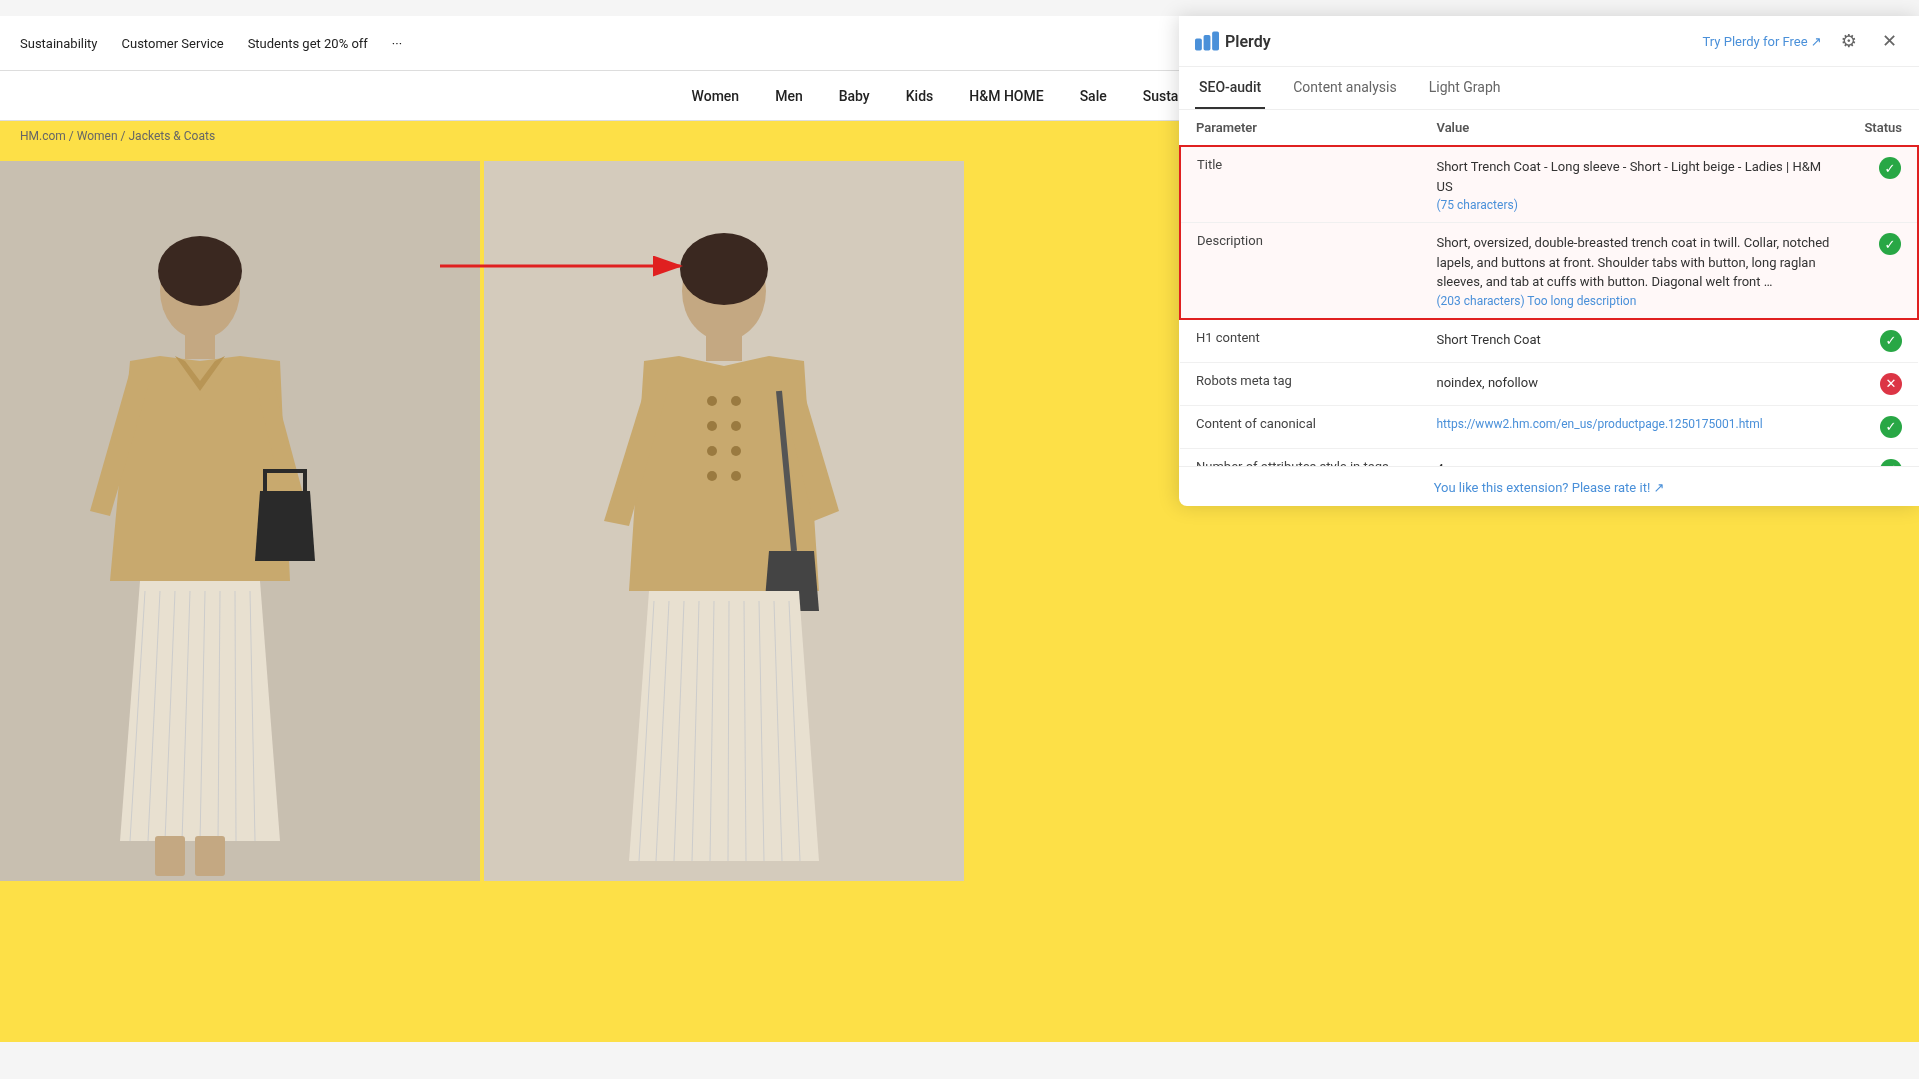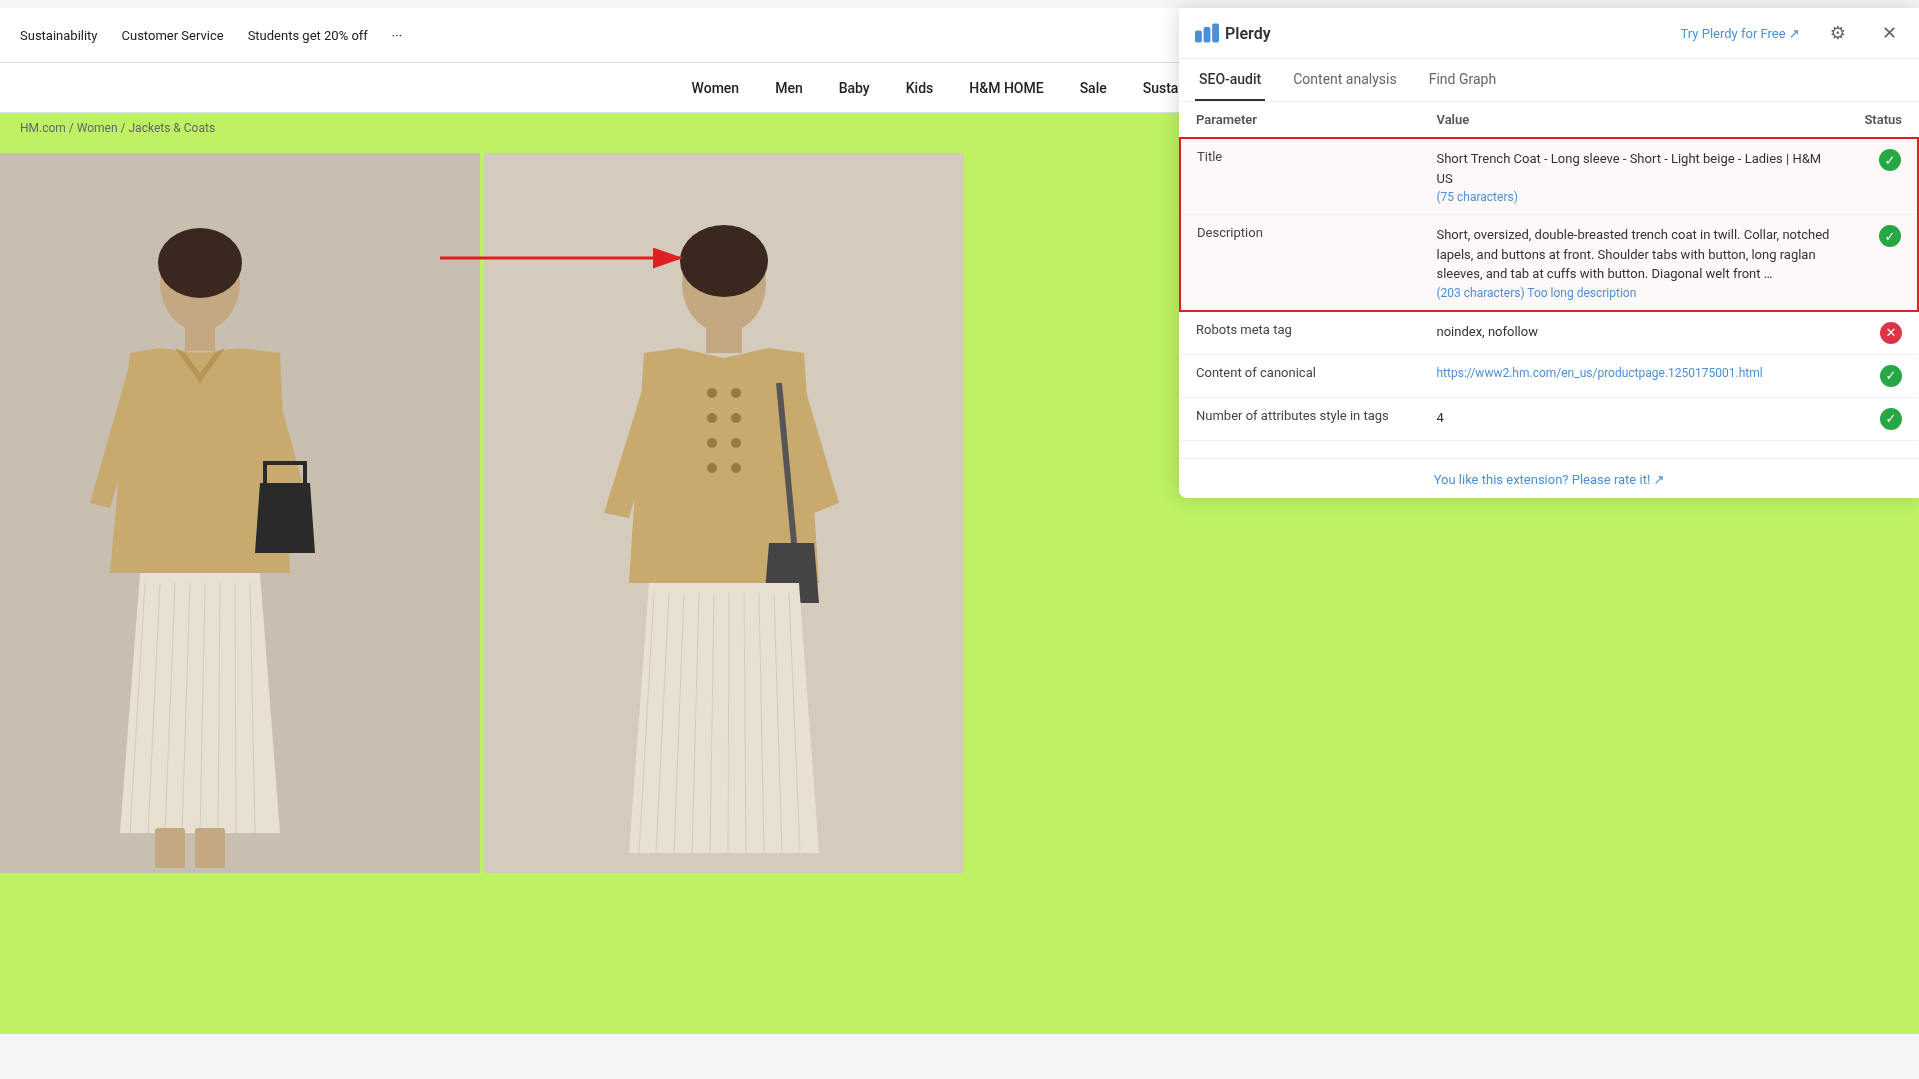--- a/index.html
+++ b/index.html
@@ -8,24 +8,24 @@
       background: #f5f5f5;
       width: 1919px;
       height: 1079px;
       overflow: hidden;
       position: relative;
     }
 
     
     .hm-page {
       position: absolute;
-      top: 8px; left: 0;
+      top: 16px; left: 0;
       width: 1919px;
       height: 1026px;
-      background: #bef264;
+      background: #fde047;
     }
 
     
     .hm-topbar {
       background: #fff;
       border-bottom: 1px solid #ddd;
       padding: 0 20px;
       height: 55px;
       display: flex;
       align-items: center;
@@ -211,21 +211,21 @@
     }
     .plerdy-logo-text {
       font-size: 16px;
       font-weight: 600;
       color: #333;
     }
 
     .plerdy-header-right {
       display: flex;
       align-items: center;
-      gap: 24px;
+      gap: 13px;
     }
     .plerdy-try-link {
       font-size: 13px;
       color: #4a90d9;
       text-decoration: none;
       cursor: pointer;
     }
     .plerdy-header-btn {
       background: none;
       border: none;
@@ -498,21 +498,21 @@
       <div class="plerdy-header-right">
         <a class="plerdy-try-link">Try Plerdy for Free ↗</a>
         <button class="plerdy-header-btn">⚙</button>
         <button class="plerdy-header-btn">✕</button>
       </div>
     </div>
 
     <div class="plerdy-tabs">
       <div class="plerdy-tab active">SEO-audit</div>
       <div class="plerdy-tab">Content analysis</div>
-      <div class="plerdy-tab">Find Graph</div>
+      <div class="plerdy-tab">Light Graph</div>
     </div>
 
     <div class="plerdy-table">
       <table>
         <thead>
           <tr>
             <th>Parameter</th>
             <th>Value</th>
             <th>Status</th>
           </tr>
@@ -527,20 +527,27 @@
               </td>
               <td style="text-align: right; width: 50px; border-top: 2.5px solid rgb(224, 32, 32);"><span class="status-ok">✓</span></td>
             </tr>
             <tr style="background: rgb(255, 248, 248); border-bottom: 2.5px solid rgb(224, 32, 32); border-left: 2.5px solid rgb(224, 32, 32); border-right: 2.5px solid rgb(224, 32, 32); border-top: none;">
               <td style="font-weight: 400; color: rgb(68, 68, 68); min-width: 200px; border-bottom: 2.5px solid rgb(224, 32, 32);">Description</td>
               <td style="max-width: 400px; border-bottom: 2.5px solid rgb(224, 32, 32);">
                 <div style="color: rgb(51, 51, 51); line-height: 1.5; font-size: 13px;">Short, oversized, double-breasted trench coat in twill. Collar, notched lapels, and buttons at front. Shoulder tabs with button, long raglan sleeves, and tab at cuffs with button. Diagonal welt front …</div>
                 <div style="color: rgb(74, 144, 217); font-size: 12px; margin-top: 2px;">(203 characters) Too long description</div>
               </td>
               <td style="text-align: right; width: 50px; border-bottom: 2.5px solid rgb(224, 32, 32);"><span class="status-ok">✓</span></td>
+            </tr>
+            <tr>
+              <td style="font-weight: 400; color: rgb(68, 68, 68); min-width: 200px;">H1 content</td>
+              <td style="max-width: 400px;">
+                <div style="color: rgb(51, 51, 51); line-height: 1.5; font-size: 13px;">Short Trench Coat</div>
+              </td>
+              <td style="text-align: right; width: 50px;"><span class="status-ok">✓</span></td>
             </tr>
             <tr>
               <td style="font-weight: 400; color: rgb(68, 68, 68); min-width: 200px;">Robots meta tag</td>
               <td style="max-width: 400px;">
                 <div style="color: rgb(51, 51, 51); line-height: 1.5; font-size: 13px;">noindex, nofollow</div>
               </td>
               <td style="text-align: right; width: 50px;"><span class="status-error">✕</span></td>
             </tr>
             <tr>
               <td style="font-weight: 400; color: rgb(68, 68, 68); min-width: 200px;">Content of canonical</td>

